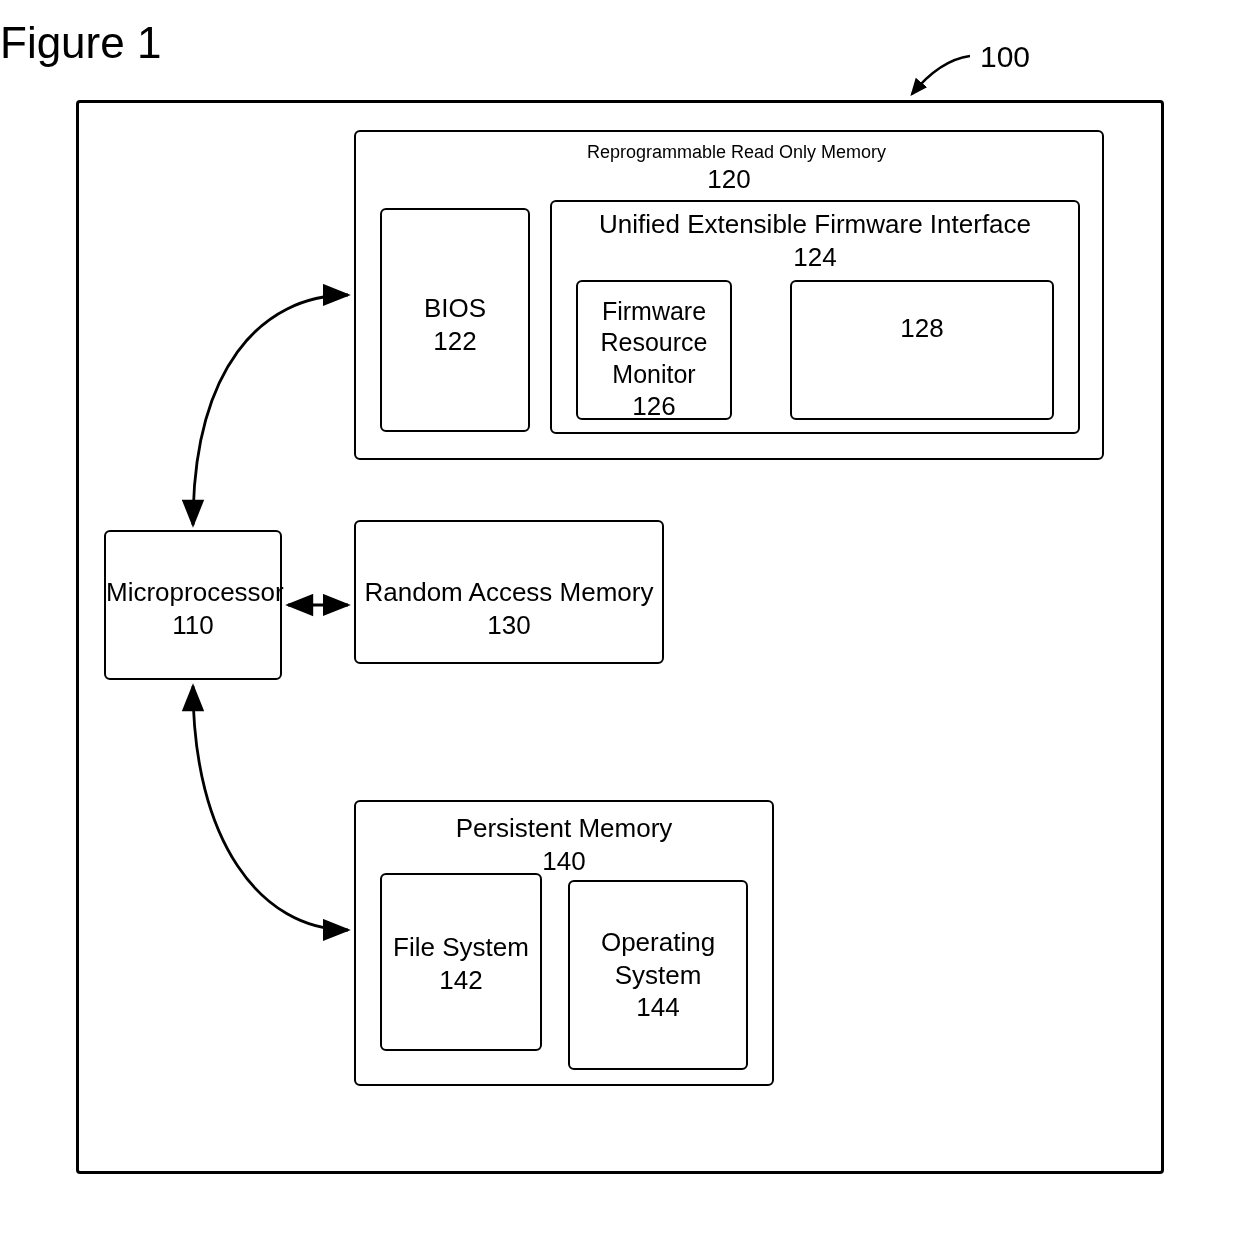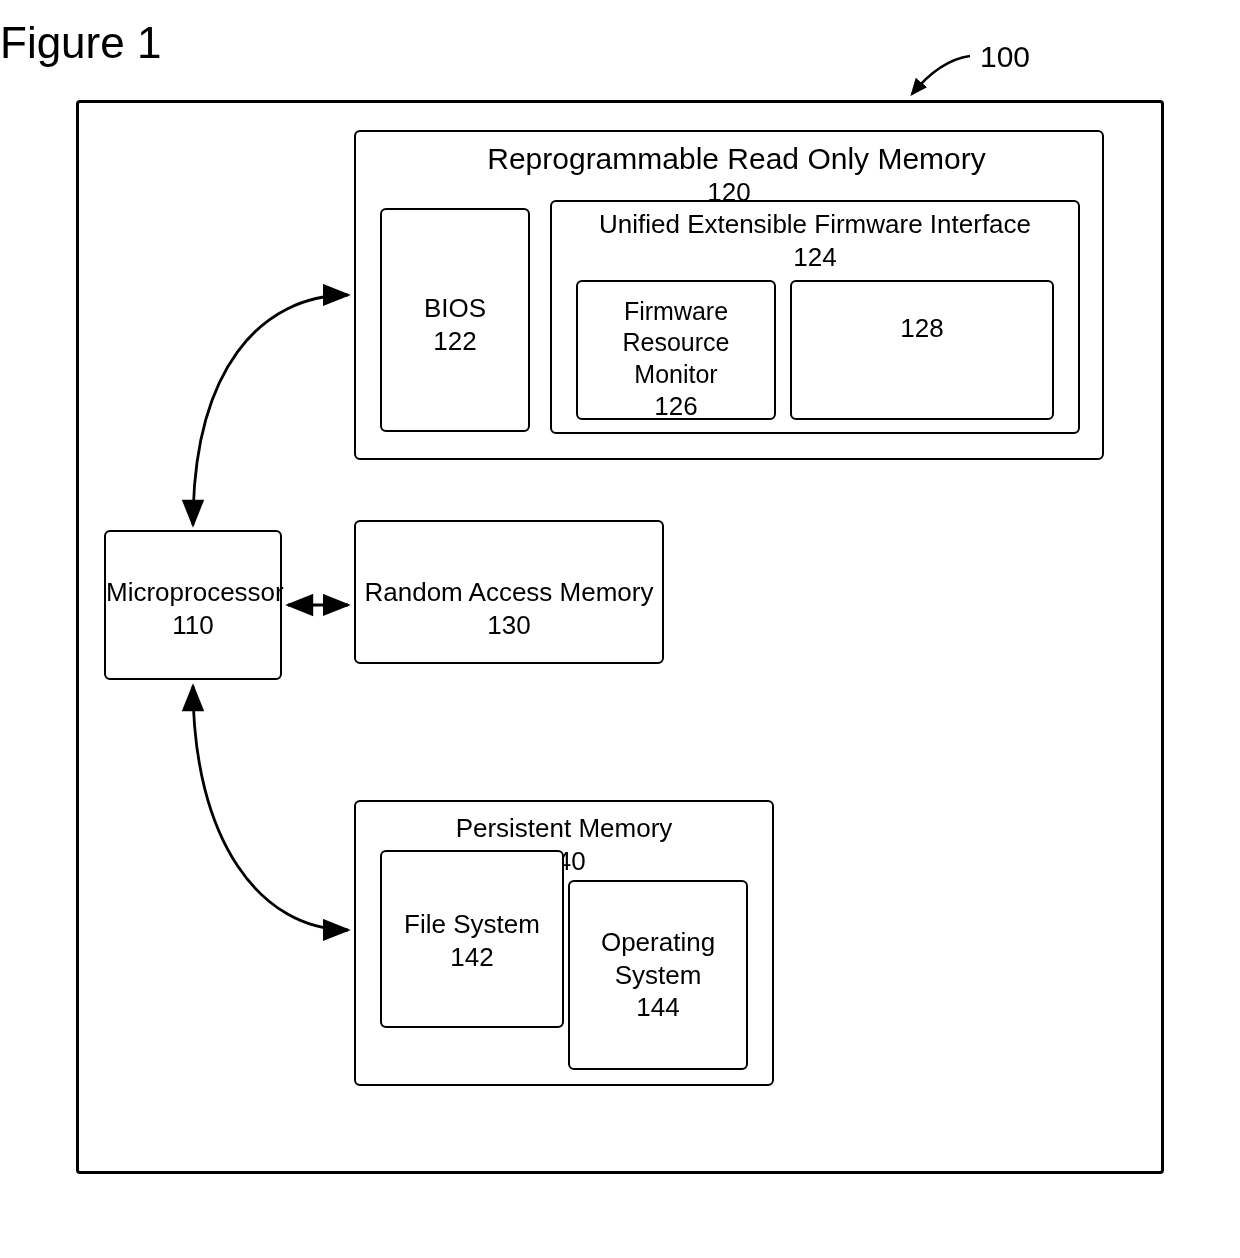--- a/index.html
+++ b/index.html
@@ -8,28 +8,28 @@
   .ref100{position:absolute;left:980px;top:40px;font-size:30px;}
   
   .leader100{position:absolute;left:900px;top:50px;width:70px;height:50px;}
   .outer{position:absolute;left:76px;top:100px;width:1088px;height:1074px;border:3px solid #000;border-radius:4px;box-sizing:border-box;}
   .box{position:absolute;border:2.5px solid #000;border-radius:6px;box-sizing:border-box;background:#fff;text-align:center;}
   .lbl{display:block;}
   .t1{font-size:26px;line-height:1.25;}
   .t2{font-size:26px;line-height:1.25;}
   .micro{left:104px;top:530px;width:178px;height:150px;padding-top:44px;text-align:center;}
   .rom{left:354px;top:130px;width:750px;height:330px;padding-top:10px;}
-  .rom-head{font-size:30px;margin-left:15px;}
+  .rom-head{font-size:18px;margin-left:15px;}
   .bios{left:380px;top:208px;width:150px;height:224px;padding-top:82px;}
   .uefi{left:550px;top:200px;width:530px;height:234px;padding-top:6px;}
-  .frm{left:576px;top:280px;width:200px;height:140px;padding-top:14px;}
+  .frm{left:576px;top:280px;width:156px;height:140px;padding-top:14px;}
   .vm{left:790px;top:280px;width:264px;height:140px;padding-top:30px;}
   .ram{left:354px;top:520px;width:310px;height:144px;padding-top:54px;}
   .pm{left:354px;top:800px;width:420px;height:286px;padding-top:10px;}
-  .fs{left:380px;top:850px;width:184px;height:178px;padding-top:56px;}
+  .fs{left:380px;top:873px;width:162px;height:178px;padding-top:56px;}
   .os{left:568px;top:880px;width:180px;height:190px;padding-top:44px;}
   svg{position:absolute;left:0;top:0;}
 </style>
 </head>
 <body>
 
 <div class="figure-title">Figure 1</div>
 <div class="ref100">100</div>
 
 <svg class="leader100" width="80" height="60">

